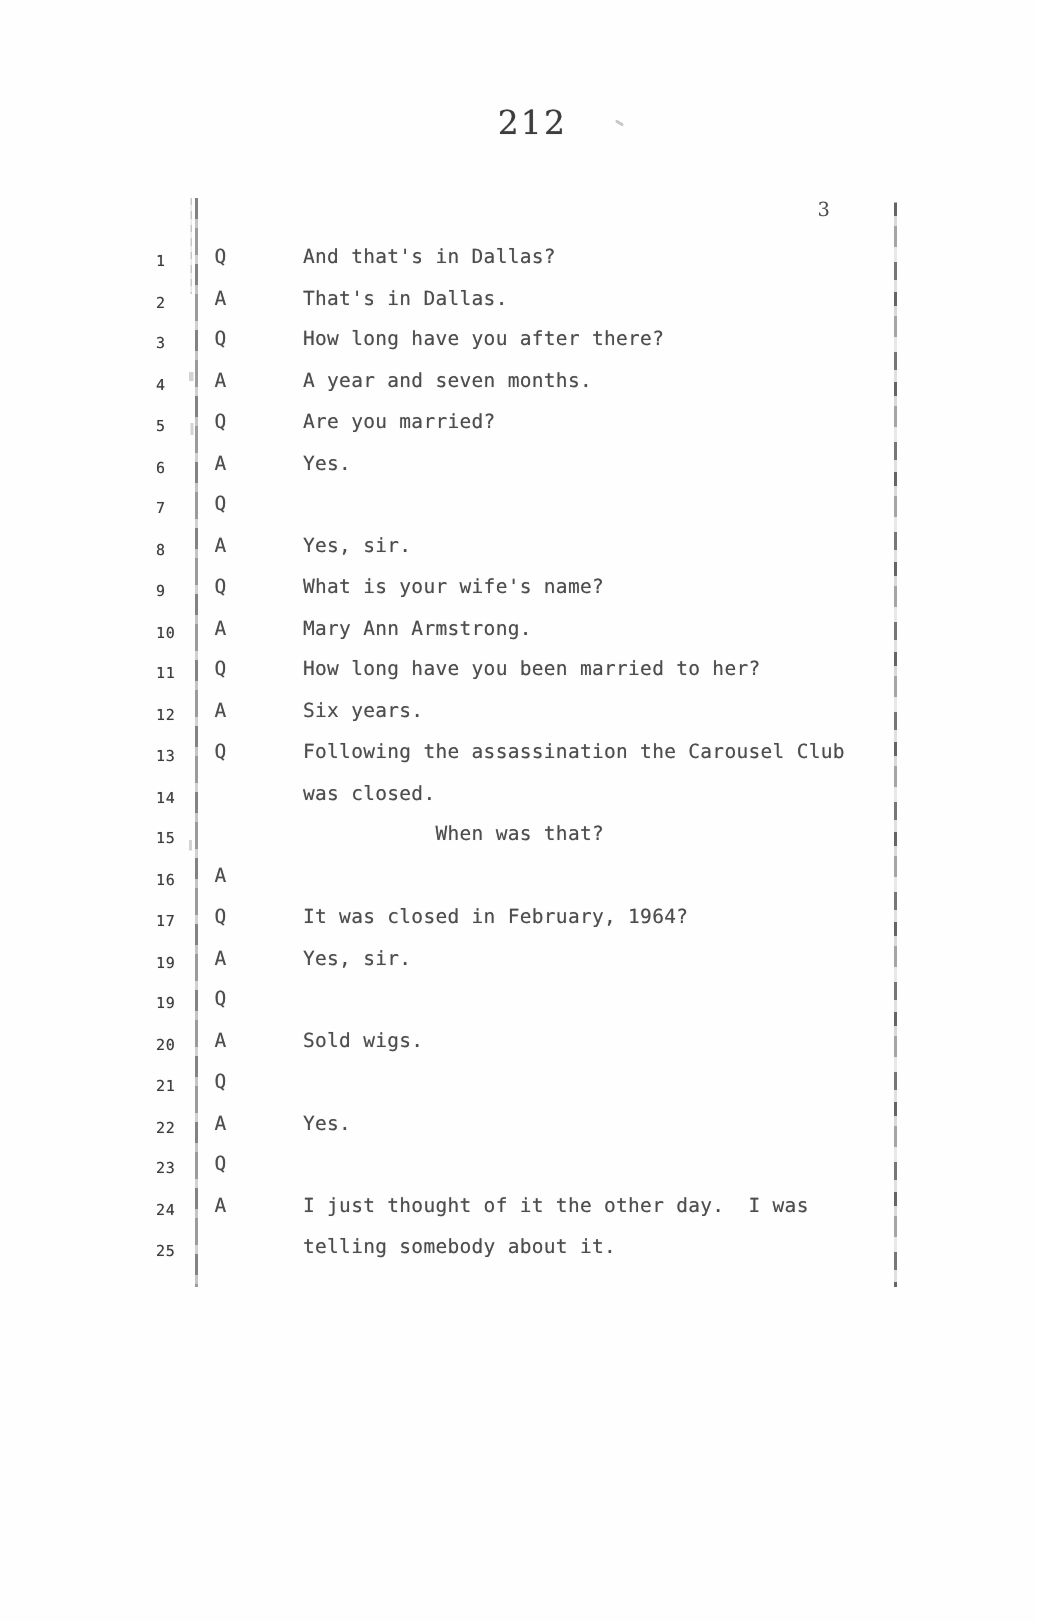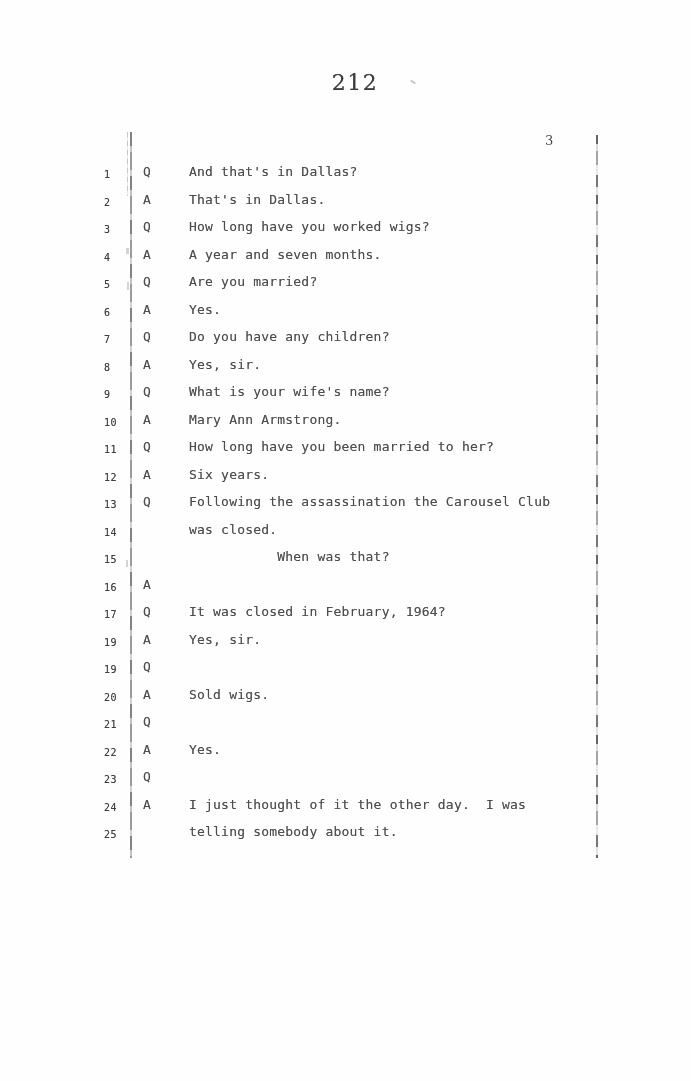--- a/index.html
+++ b/index.html
@@ -111,21 +111,21 @@
   .speaker {
     position: absolute;
     left: 143px;
     top: 0;
     font-size: 13px;
     color: #4d4d4d;
     text-shadow: 0 0 0.5px rgba(70,70,70,0.5);
   }
   .text {
     position: absolute;
-    left: 189px;
+    left: 202px;
     top: 0;
     font-size: 13px;
     line-height: 16px;
     color: #4d4d4d;
     white-space: pre;
     letter-spacing: 0.2px;
     text-shadow: 0 0 0.5px rgba(70,70,70,0.5);
   }
   .speckle {
     position: absolute;
@@ -164,21 +164,21 @@
 
       <div class="row">
         <span class="num">2</span>
         <span class="speaker">A</span>
         <span class="text">That's in Dallas.</span>
       </div>
 
       <div class="row">
         <span class="num">3</span>
         <span class="speaker">Q</span>
-        <span class="text">How long have you worked wigs?</span>
+        <span class="text">How long have you after there?</span>
       </div>
 
       <div class="row">
         <span class="num">4</span>
         <span class="speaker">A</span>
         <span class="text">A year and seven months.</span>
       </div>
 
       <div class="row">
         <span class="num">5</span>
@@ -188,21 +188,20 @@
 
       <div class="row">
         <span class="num">6</span>
         <span class="speaker">A</span>
         <span class="text">Yes.</span>
       </div>
 
       <div class="row">
         <span class="num">7</span>
         <span class="speaker">Q</span>
-        <span class="text">Do you have any children?</span>
       </div>
 
       <div class="row">
         <span class="num">8</span>
         <span class="speaker">A</span>
         <span class="text">Yes, sir.</span>
       </div>
 
       <div class="row">
         <span class="num">9</span>

